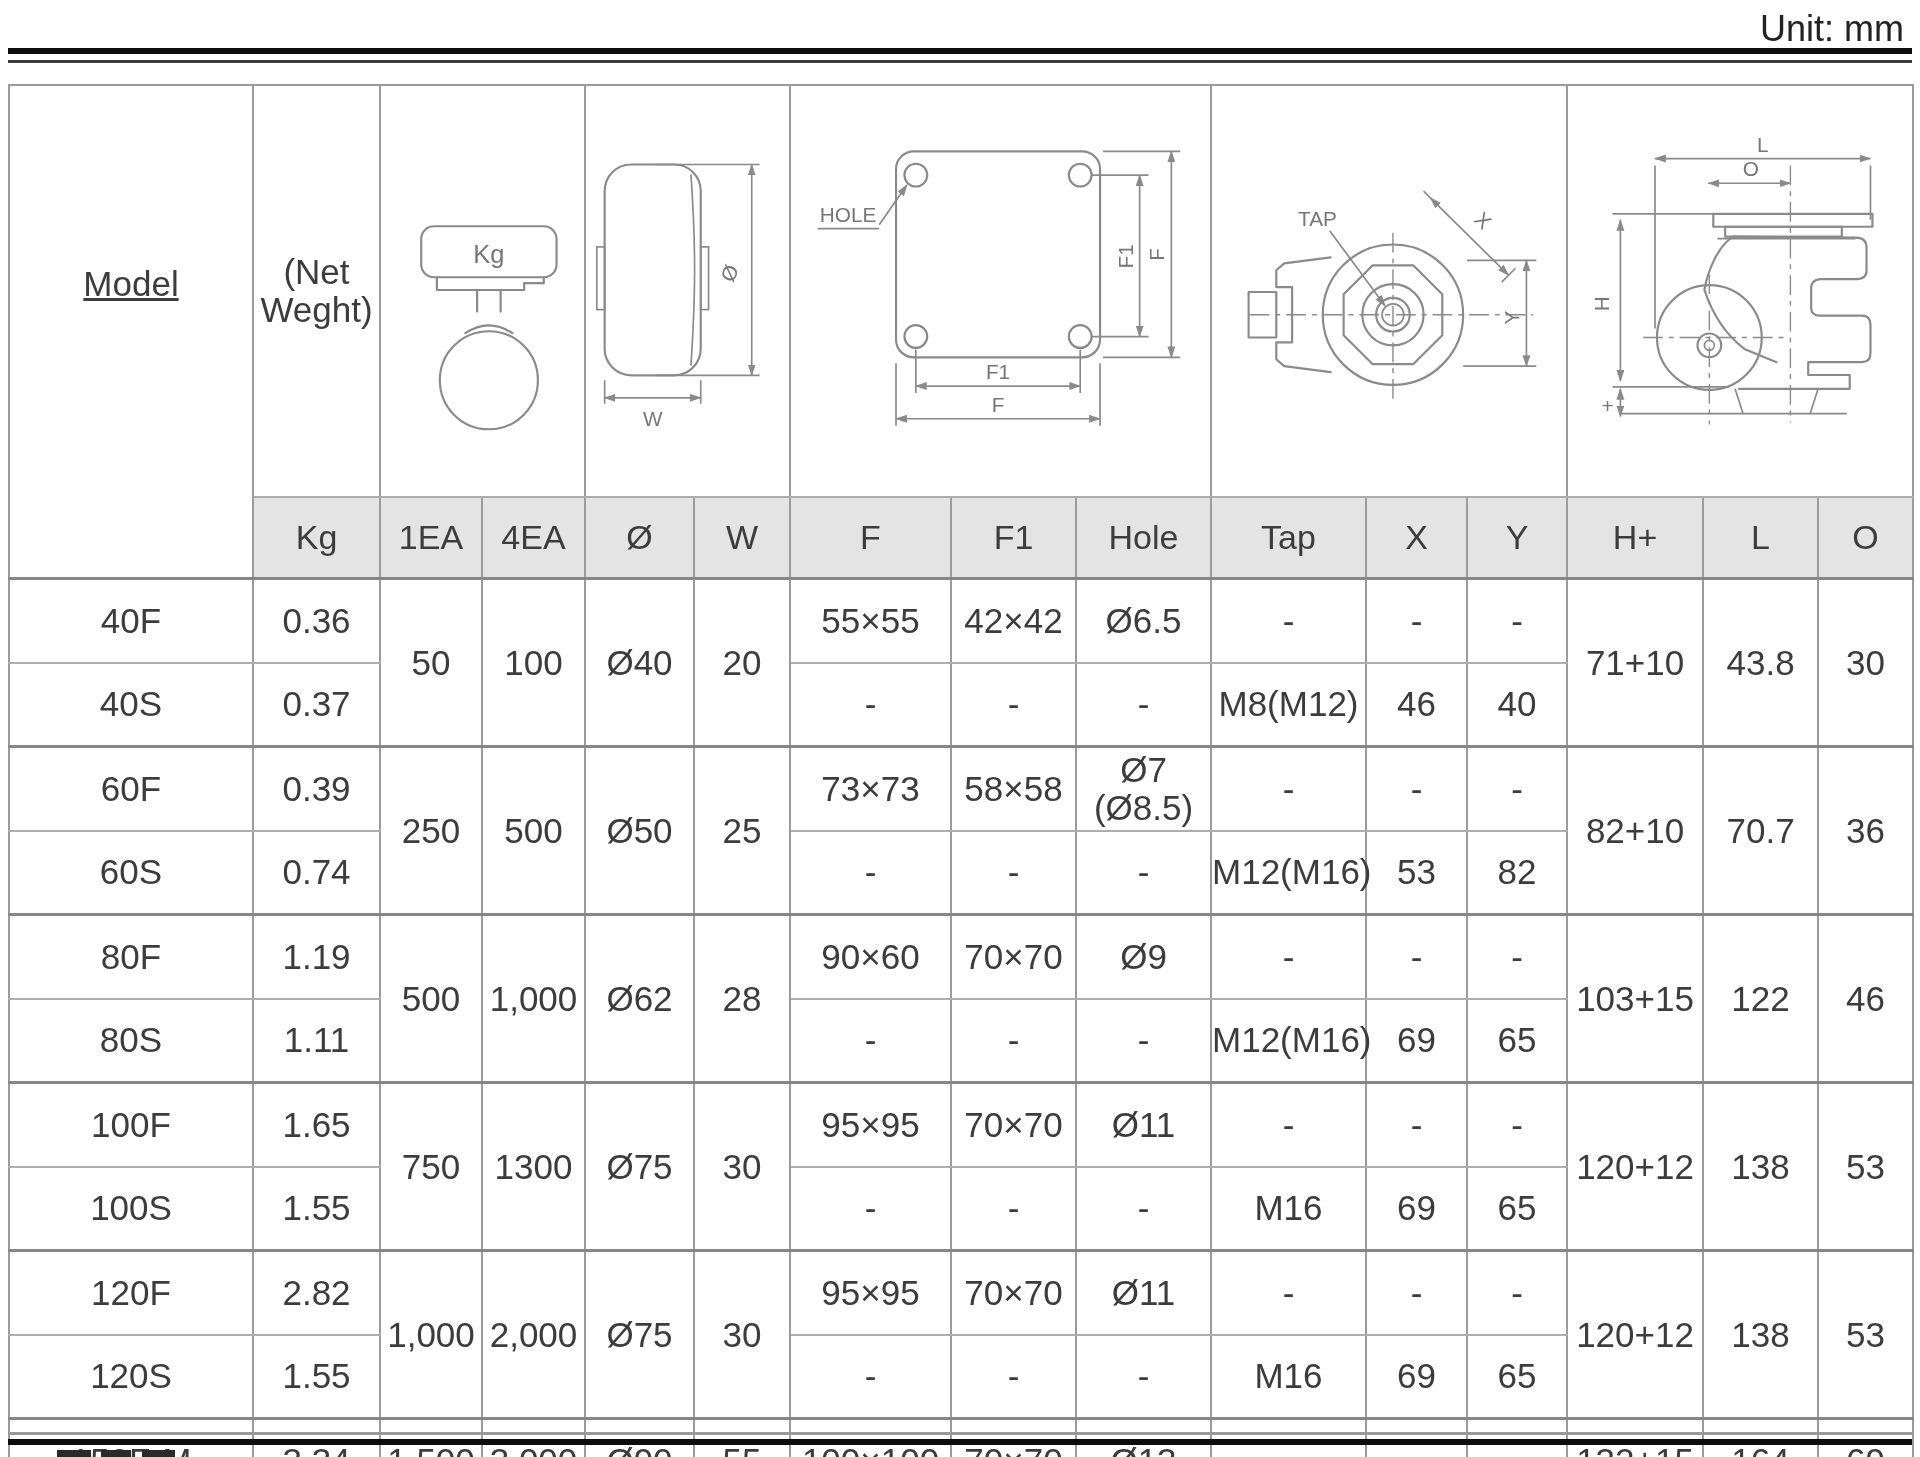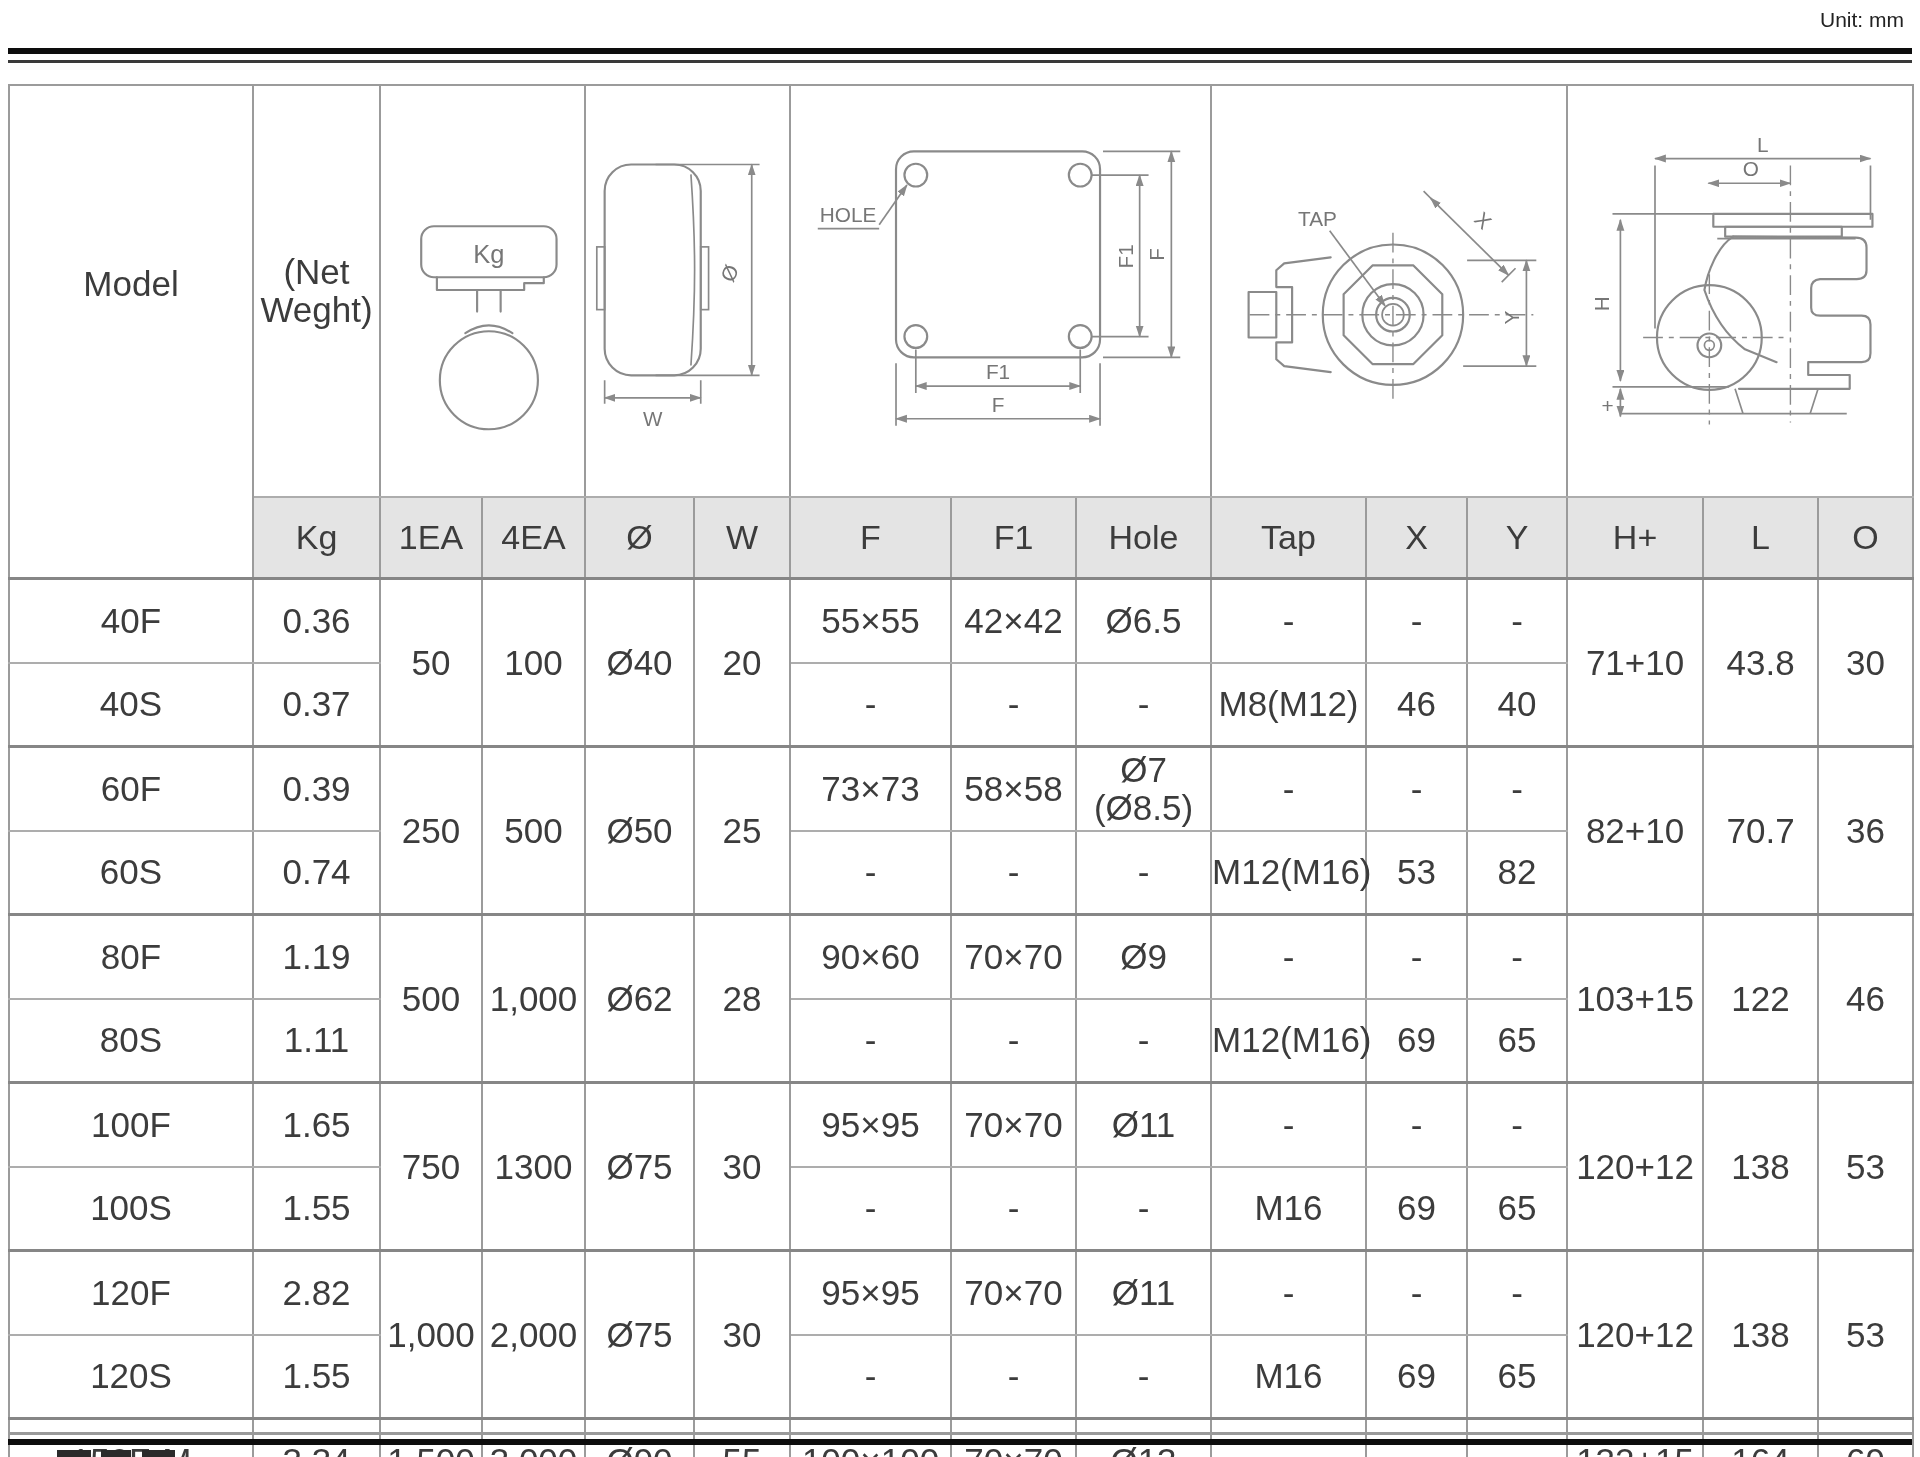--- a/index.html
+++ b/index.html
@@ -1,21 +1,21 @@
 <!DOCTYPE html>
 <html><head>
 <meta charset="utf-8">
 <style>
   html,body{margin:0;padding:0;background:#ffffff;}
   body{
     width:1920px;height:1457px;position:relative;
     font-family:"Liberation Sans", sans-serif;
     color:#3c3c3c;overflow:hidden;
   }
-  .unit{position:absolute;top:8px;right:16px;font-size:21px;color:#222;}
+  .unit{position:absolute;top:8px;right:16px;font-size:36px;color:#222;}
   .rule-a{position:absolute;top:48px;left:8px;width:1904px;height:6px;background:#0d0d0d;}
   .rule-b{position:absolute;top:60px;left:8px;width:1904px;height:3px;background:#3a3a3a;}
   .rule-c{position:absolute;top:1432px;left:8px;width:1904px;height:3px;background:#9a9a9a;}
   .rule-d{position:absolute;top:1439px;left:8px;width:1904px;height:6px;background:#0d0d0d;}
   .cut{position:absolute;background:#2a2a2a;}
   .cut1{left:57px;top:1450px;width:34px;height:7px;}
   .cut2{left:101px;top:1450px;width:30px;height:7px;}
   .cut3{left:142px;top:1450px;width:33px;height:7px;}
 
   table.spec{
@@ -30,21 +30,21 @@
     padding:0;white-space:pre-line;
   }
   tr.drawing-row{height:336px;}
   tr.drawing-row td{border-top:2px solid #9b9b9b;}
   tr.subheader{height:82px;}
   tr.subheader td{background:#e4e4e4;font-size:34px;border-color:#9b9b9b;}
   tbody tr{height:84px;}
   tbody tr.group-start td{border-top:3px solid #868686;}
   tbody tr:last-child td{border-bottom:3px solid #868686;}
   td.model-span{vertical-align:middle;}
-  td.model-span div{display:flex;align-items:center;justify-content:center;height:100%;padding-bottom:96px;box-sizing:border-box;}
+  td.model-span div{display:flex;align-items:center;justify-content:center;height:100%;padding-bottom:96px;box-sizing:border-box;text-decoration:underline;}
   td.draw{padding:0;}
   td.draw svg{display:block;margin:0 auto;}
 
   .out{stroke:#8a8a8a;stroke-width:2.2;fill:none;stroke-linejoin:round;stroke-linecap:round;}
   .dim{stroke:#8a8a8a;stroke-width:1.7;fill:none;}
   .cl{stroke:#8a8a8a;stroke-width:1.4;fill:none;stroke-dasharray:20 6 5 6;}
   text.dl{fill:#767676;font-size:21px;font-family:"Liberation Sans",sans-serif;}
   text.big{font-size:26px;}
 </style>
 </head>

